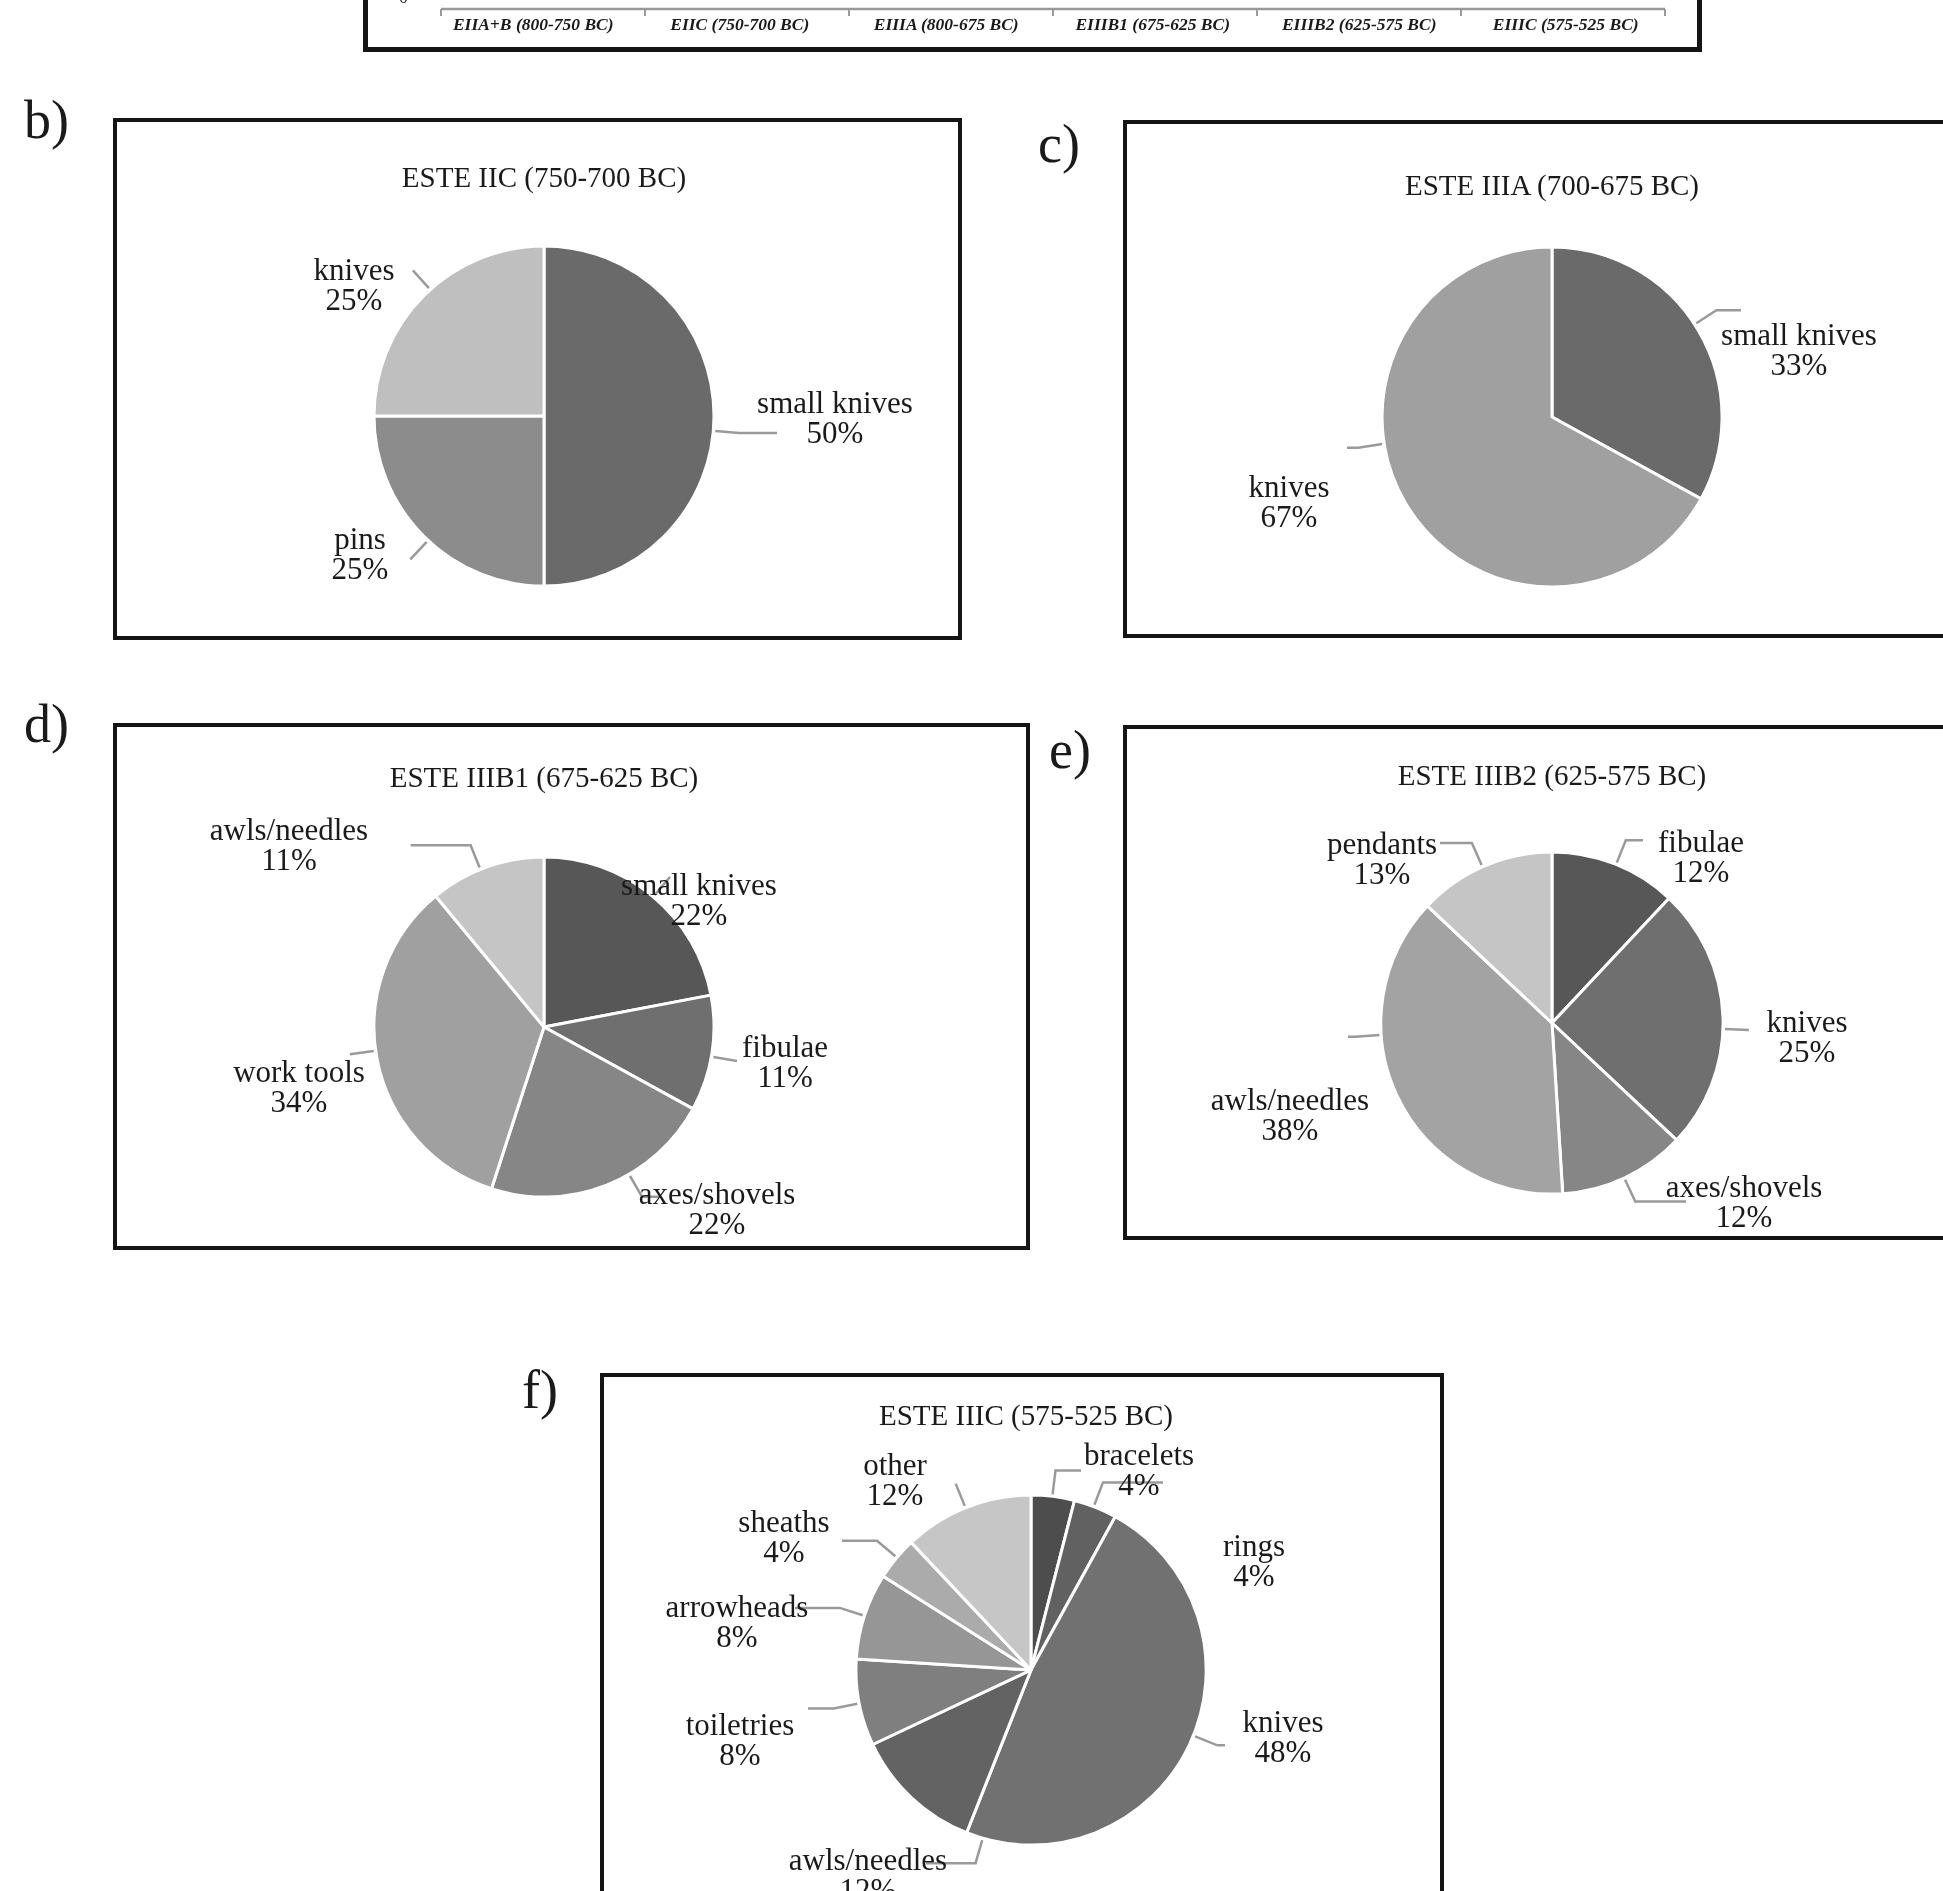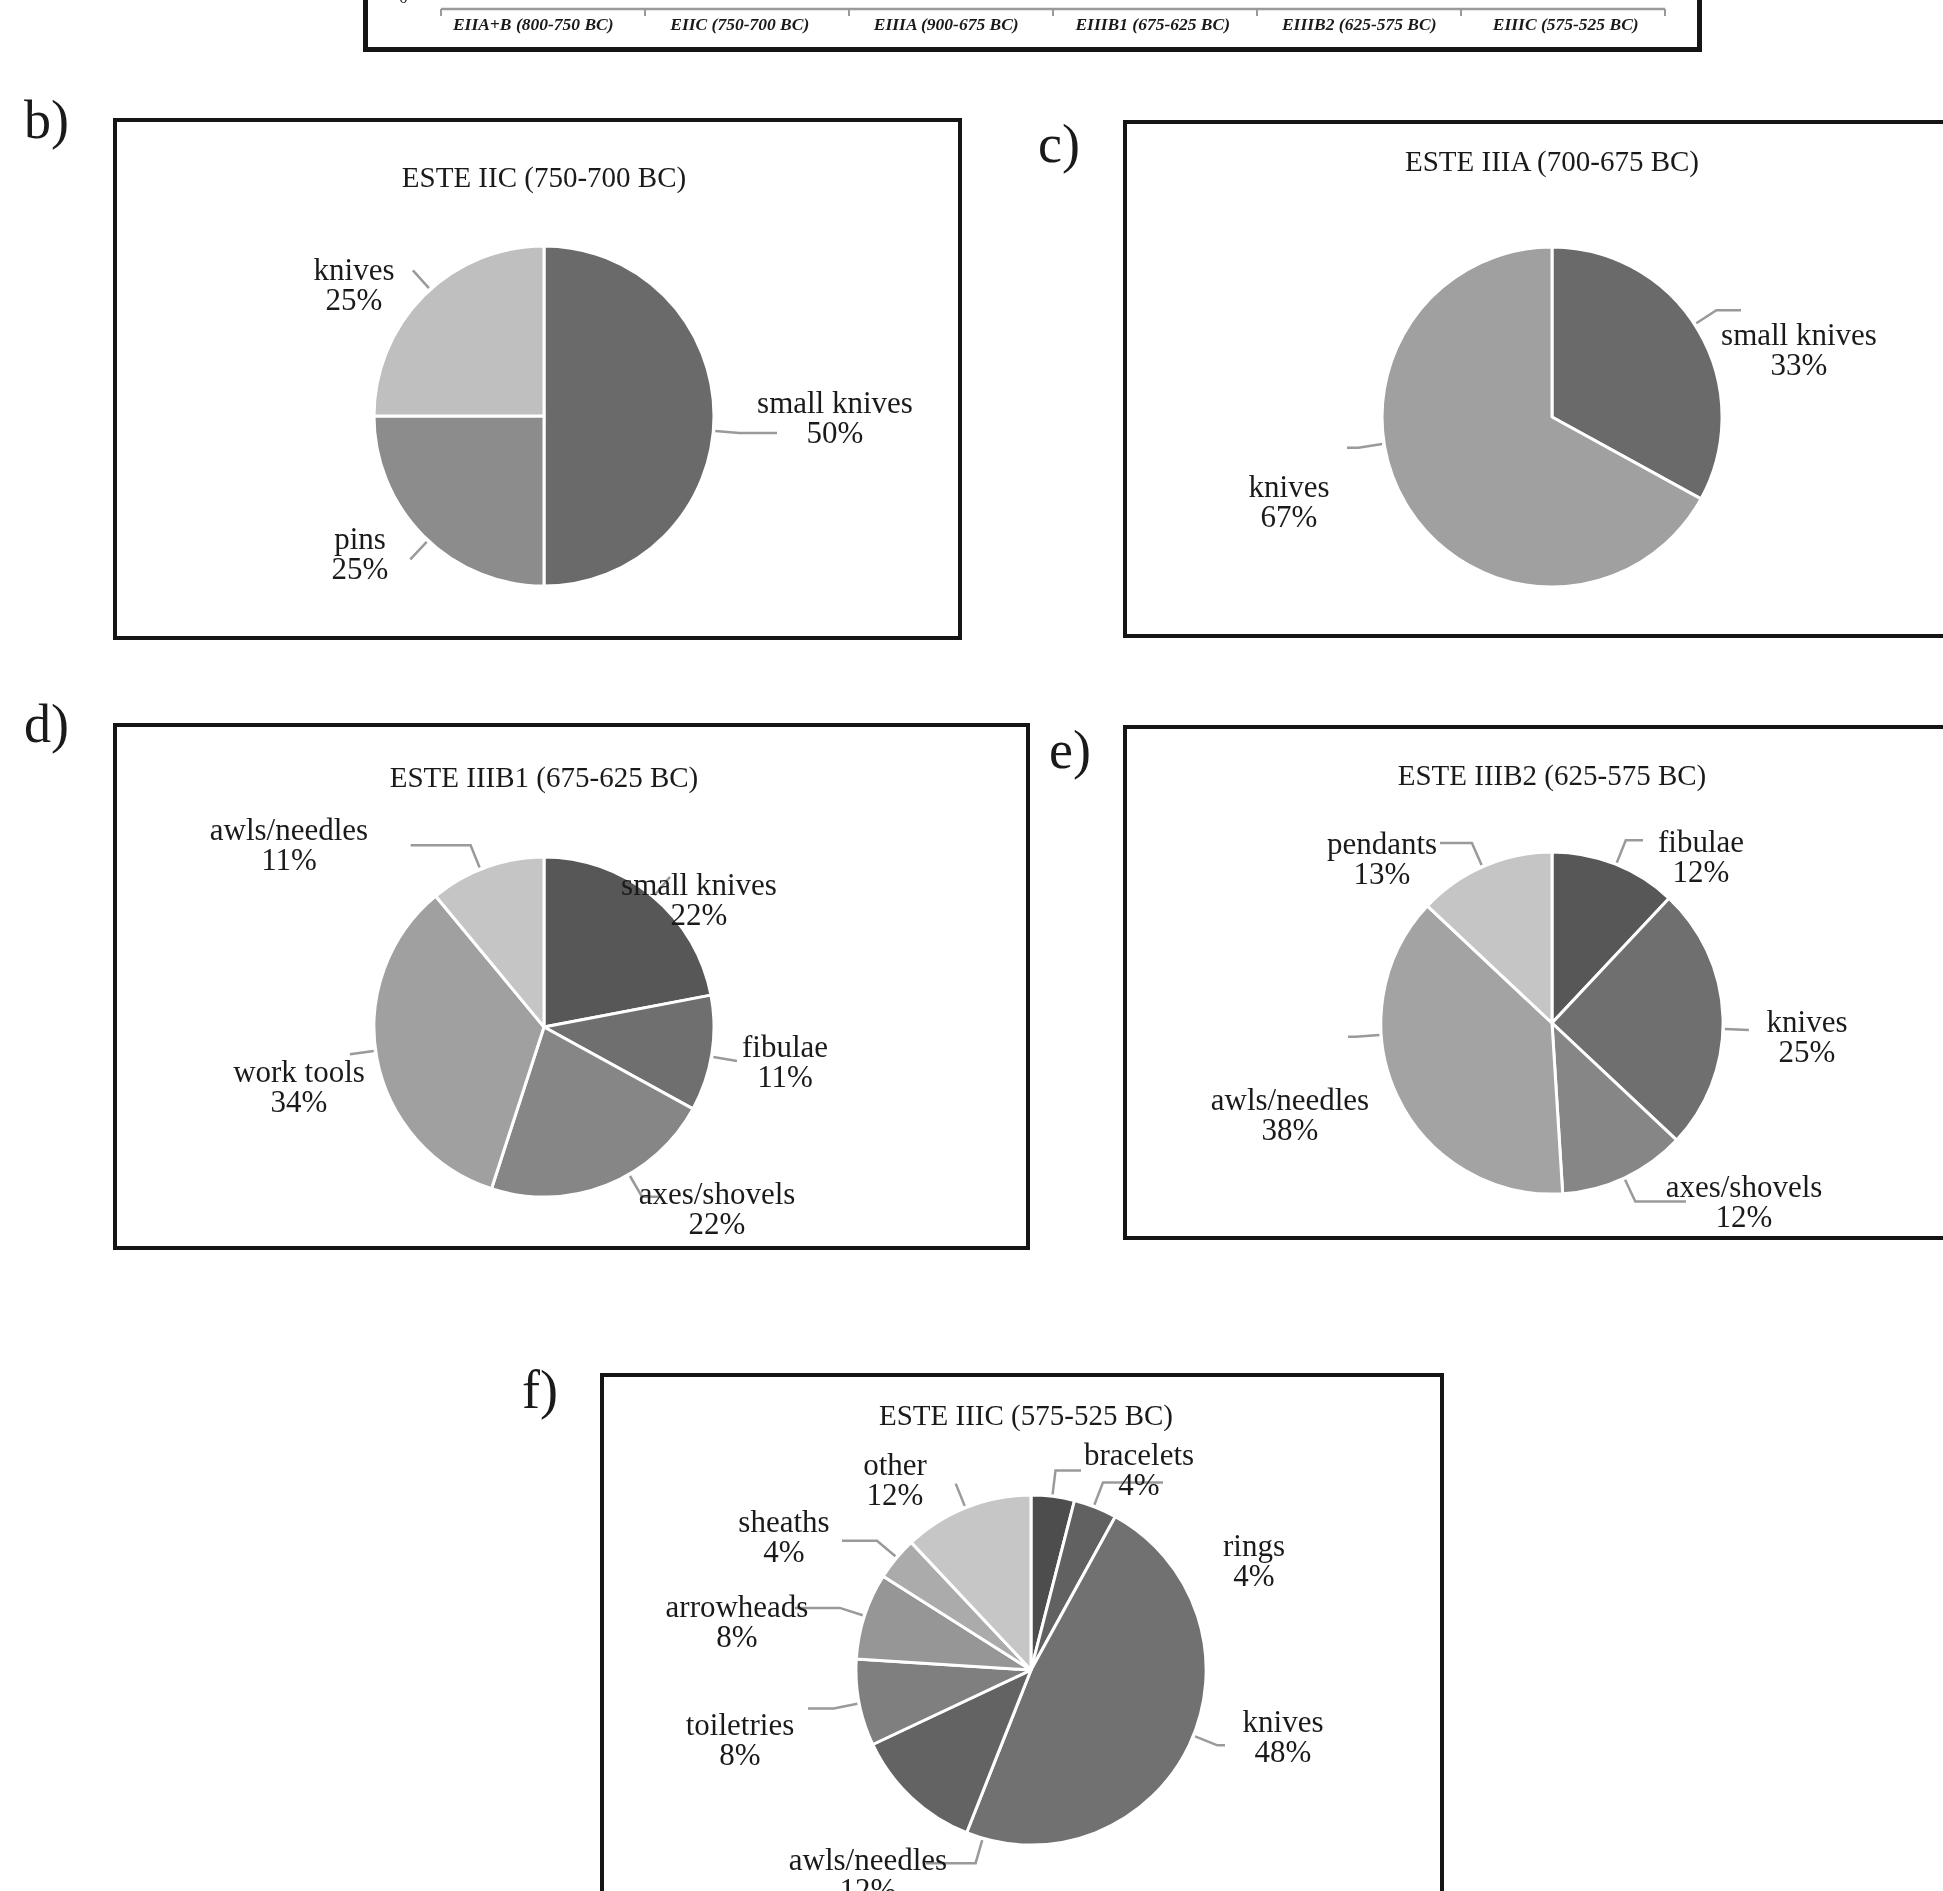--- a/index.html
+++ b/index.html
@@ -47,21 +47,21 @@
         <line x1="277" y1="66" x2="277" y2="73" stroke="#9a9a9a" stroke-width="2"></line>
         <line x1="481" y1="66" x2="481" y2="73" stroke="#9a9a9a" stroke-width="2"></line>
         <line x1="685" y1="66" x2="685" y2="73" stroke="#9a9a9a" stroke-width="2"></line>
         <line x1="889" y1="66" x2="889" y2="73" stroke="#9a9a9a" stroke-width="2"></line>
         <line x1="1093" y1="66" x2="1093" y2="73" stroke="#9a9a9a" stroke-width="2"></line>
         <line x1="1297" y1="66" x2="1297" y2="73" stroke="#9a9a9a" stroke-width="2"></line>
       </svg>
     <div class="axis-cats" id="cats-a">
         <span>EIIA+B (800-750 BC)</span>
         <span>EIIC (750-700 BC)</span>
-        <span>EIIIA (900-675 BC)</span>
+        <span>EIIIA (800-675 BC)</span>
         <span>EIIIB1 (675-625 BC)</span>
         <span>EIIIB2 (625-575 BC)</span>
         <span>EIIIC (575-525 BC)</span>
       </div>
   </div>
 
   <div class="letter" style="left:24px;top:92px;">b)</div>
   <div class="letter" style="left:1038px;top:116px;">c)</div>
   <div class="letter" style="left:24px;top:696px;">d)</div>
   <div class="letter" style="left:1049px;top:722px;">e)</div>
@@ -91,21 +91,21 @@
       </div>
     </div>
 
   <div class="panel" id="panel-c" style="left:1123px;top:120px;width:880px;height:518px;">
       <svg class="pie-svg" width="880" height="518">
         <path d="M 425 293 L 425.0 123.0 A 170 170 0 0 1 574.0 374.9 Z" fill="#6a6a6a" stroke="#ffffff" stroke-width="3" stroke-linejoin="round"></path>
         <path d="M 425 293 L 574.0 374.9 A 170 170 0 1 1 425.0 123.0 Z" fill="#a0a0a0" stroke="#ffffff" stroke-width="3" stroke-linejoin="round"></path>
         <polyline points="569.3,199.3 589.4,186.3 614.0,186.3" fill="none" stroke="#9a9a9a" stroke-width="2.5"></polyline>
         <polyline points="255.1,319.9 231.4,323.7 220.0,323.7" fill="none" stroke="#9a9a9a" stroke-width="2.5"></polyline>
       </svg>
-    <div class="ptitle" style="left:105px;top:20px;">ESTE IIIA (700-675 BC)</div>
+    <div class="ptitle" style="left:105px;top:44px;">ESTE IIIA (700-675 BC)</div>
   <div class="slabel" style="left: 672px; top: 196px;">
         <div>small knives</div>
         <div>33%</div>
       </div>
       <div class="slabel" style="left: 162px; top: 348px;">
         <div>knives</div>
         <div>67%</div>
       </div>
     </div>
 

